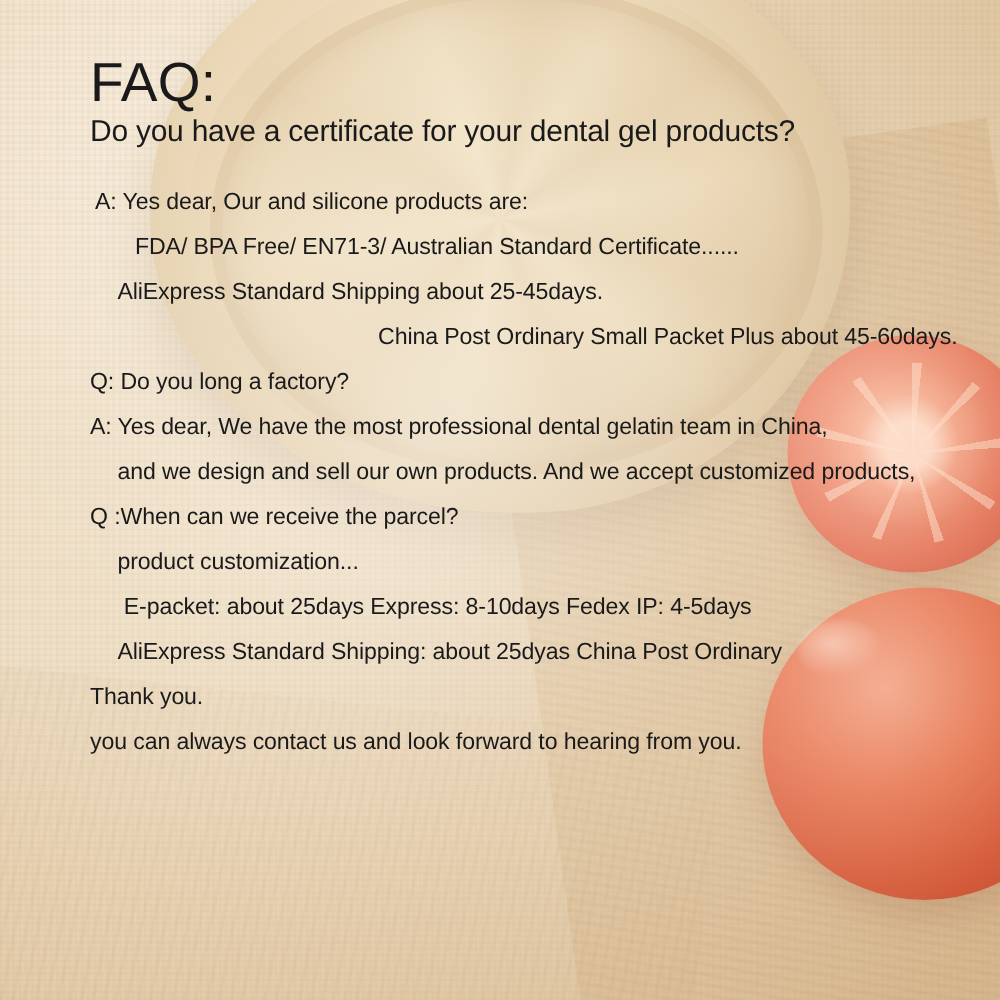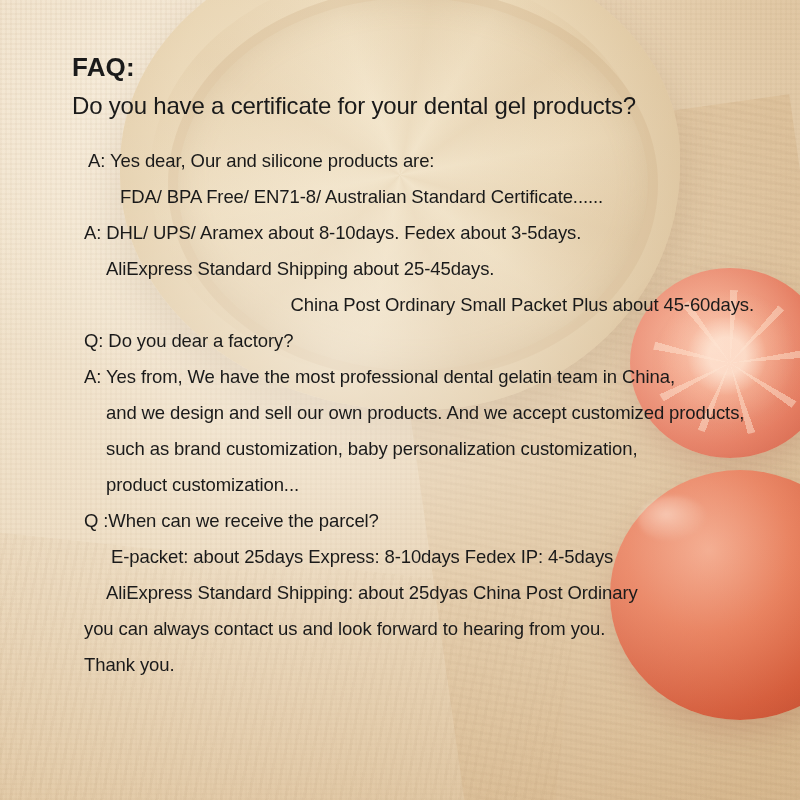--- a/index.html
+++ b/index.html
@@ -145,35 +145,35 @@
   
   .faq {
     position: absolute;
     left: 0; top: 0;
     width: 800px; height: 800px;
     padding: 40px 34px 24px 72px;
     box-sizing: border-box;
     color: #1a1a1a;
   }
   .faq-title {
-    font-size: 26px;
+    font-size: 44px;
     line-height: 42px;
-    font-weight: 700;
+    font-weight: 400;
     letter-spacing: .2px;
     margin: 6px 0 2px 0;
   }
   .faq-question-main {
     font-size: 24px;
     line-height: 32px;
     font-weight: 400;
     margin: 0 0 21px 0;
     letter-spacing: -.2px;
   }
   .lines {
-    margin: 12px;
+    margin: 0;
     padding: 0;
     list-style: none;
   }
   .line {
     font-size: 18.5px;
     line-height: 36px;
     letter-spacing: -.1px;
     white-space: pre;
   }
   .indent-1 { padding-left: 10px; text-align: right; }
@@ -196,30 +196,28 @@
   <div class="tomato tomato-slice"></div>
   <div class="tomato tomato-whole"></div>
 
   <div class="vignette"></div>
 
   <div class="faq">
     <div class="faq-title">FAQ:</div>
     <div class="faq-question-main">Do you have a certificate for your dental gel products?</div>
     <ul class="lines" id="faq-lines">
         <li class="line indent-0"> A: Yes dear, Our and silicone products are:</li>
-        <li class="line indent-3">FDA/ BPA Free/ EN71-8/ Australian Standard Certificate......</li>
-        <li class="line indent-0">A: DHL/ UPS/ Aramex about 8-10days. Fedex about 3-5days.</li>
+        <li class="line indent-3">FDA/ BPA Free/ EN71-3/ Australian Standard Certificate......</li>
         <li class="line indent-2">AliExpress Standard Shipping about 25-45days.</li>
         <li class="line indent-1">China Post Ordinary Small Packet Plus about 45-60days.</li>
-        <li class="line indent-0">Q: Do you dear a factory?</li>
-        <li class="line indent-0">A: Yes from, We have the most professional dental gelatin team in China,</li>
+        <li class="line indent-0">Q: Do you long a factory?</li>
+        <li class="line indent-0">A: Yes dear, We have the most professional dental gelatin team in China,</li>
         <li class="line indent-2">and we design and sell our own products. And we accept customized products,</li>
-        <li class="line indent-2">such as brand customization, baby personalization customization,</li>
+        <li class="line indent-0">Q :When can we receive the parcel?</li>
         <li class="line indent-2">product customization...</li>
-        <li class="line indent-0">Q :When can we receive the parcel?</li>
         <li class="line indent-2"> E-packet: about 25days Express: 8-10days Fedex IP: 4-5days</li>
         <li class="line indent-2">AliExpress Standard Shipping: about 25dyas China Post Ordinary</li>
+        <li class="line indent-0">Thank you.</li>
         <li class="line indent-0">you can always contact us and look forward to hearing from you.</li>
-        <li class="line indent-0">Thank you.</li>
       </ul>
   </div>
 
 </div>
 
 </body></html>

